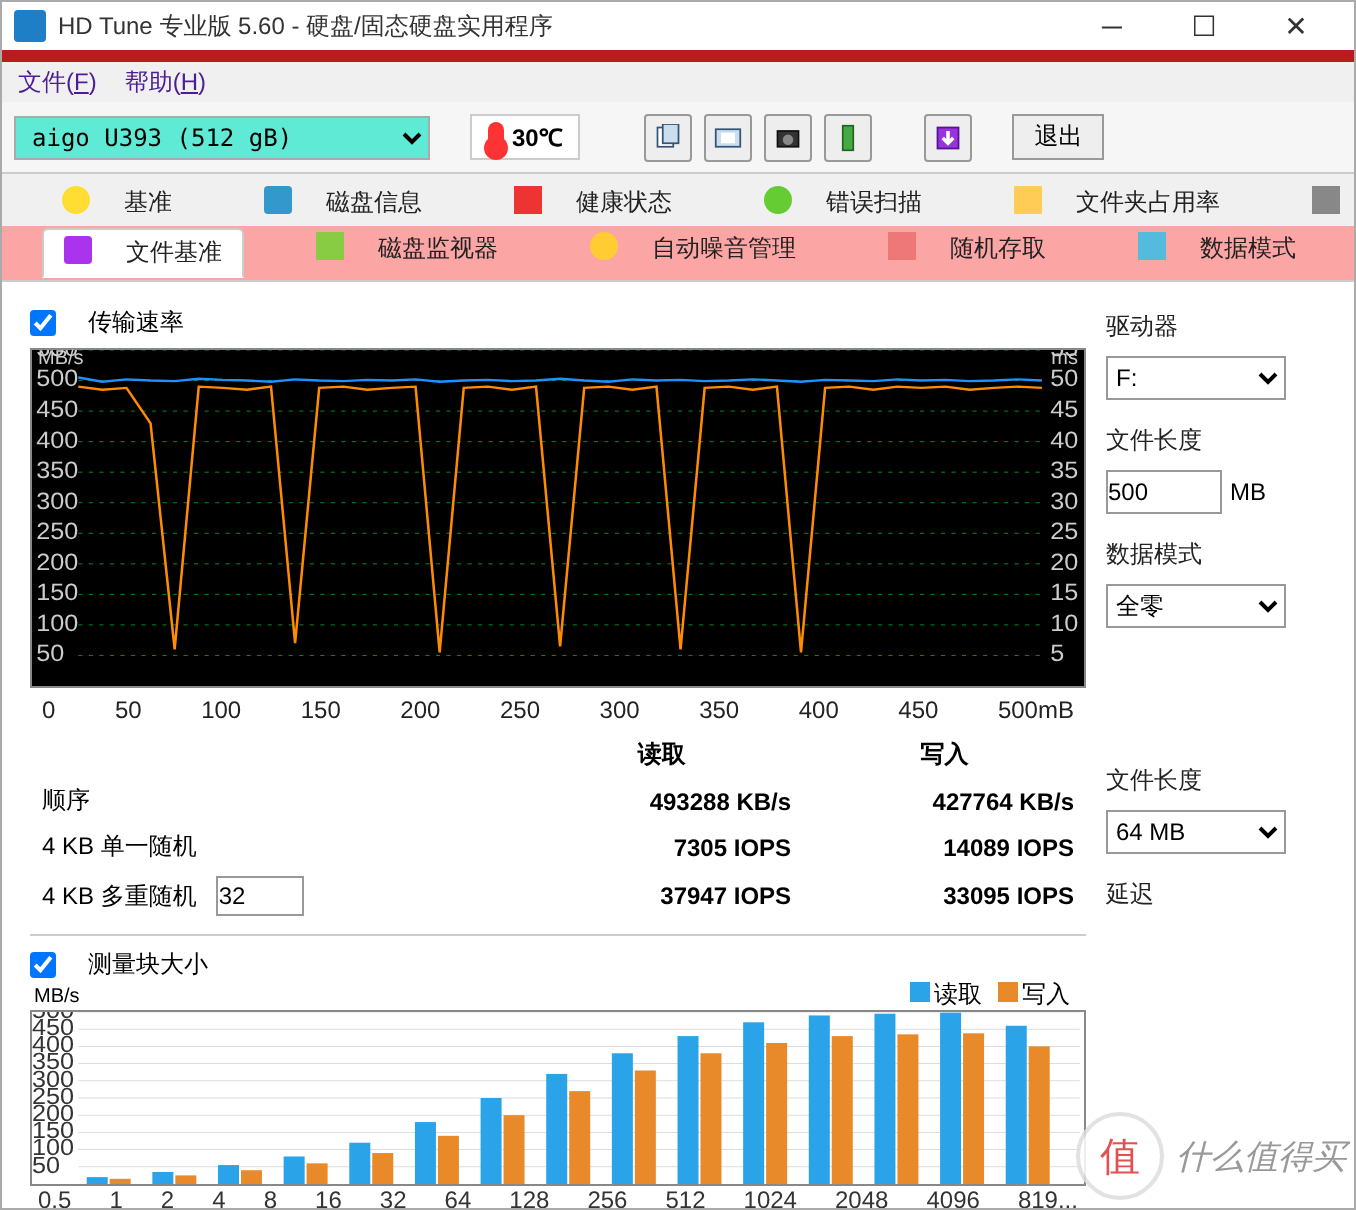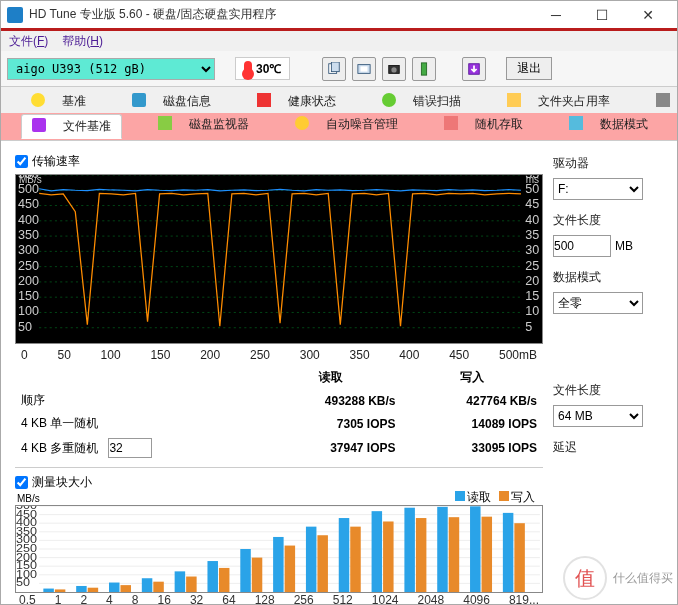--- a/index.html
+++ b/index.html
@@ -1,17 +1,17 @@
 <!DOCTYPE html>
 <html><head>
 <meta charset="utf-8">
 <style>
 *{box-sizing:border-box;margin:0;padding:0;font-family:"Microsoft YaHei",SimSun,sans-serif;font-size:12px}
 body{width:678px;height:605px;background:#f0f0f0;border:1px solid #aaa;overflow:hidden;position:relative}
-.titlebar{height:30px;background:#fff;display:flex;align-items:center;padding:0 6px;border-bottom:3px solid #b91c1c}
+.titlebar{height:30px;background:#fff;display:flex;align-items:center;padding:0 6px;border-bottom:6px solid #b91c1c}
 .titlebar .icon{width:16px;height:16px;background:#1e7fc7;border-radius:2px;margin-right:6px}
 .titlebar .title{flex:1;color:#333}
 .titlebar .ctl{width:46px;height:28px;text-align:center;line-height:28px;color:#333;font-size:14px}
 .menubar{height:20px;display:flex;gap:14px;padding:0 8px;align-items:center;color:#4c1d95}
 .menubar span u{text-decoration:underline}
 .toolbar{height:36px;display:flex;align-items:center;gap:6px;padding:2px 6px;border-bottom:1px solid #ccc;background:#f6f6f6}
 select.drive{width:208px;height:22px;border:1px solid #aaa;background:#5eead4;padding:0 4px;font-family:monospace}
 .tempbox{display:flex;align-items:center;gap:4px;border:1px solid #ccc;padding:2px 8px;background:#fff}
 .therm{width:8px;height:16px;background:linear-gradient(#f33,#f33);border-radius:4px;position:relative}
 .therm::after{content:"";position:absolute;bottom:-3px;left:-2px;width:12px;height:12px;background:#f33;border-radius:50%}
@@ -19,40 +19,40 @@
 .tbtn svg{width:14px;height:14px}
 .exitbtn{padding:2px 10px;border:1px solid #999;background:#eee}
 .tabrow1{height:26px;display:flex;align-items:flex-end;padding:2px 20px 0;gap:26px;background:#f0f0f0;border-bottom:0}
 .tabrow2{height:28px;display:flex;align-items:flex-start;padding:0 20px;gap:26px;background:#fca5a5;border-bottom:1px solid #ccc}
 .tab{display:flex;align-items:flex-start;gap:17px;padding:3px 10px;color:#222;white-space:nowrap}
 .tab.active{background:#fff;border:1px solid #ccc;border-bottom:1px solid #fff;border-radius:3px 3px 0 0;position:relative;top:1px;z-index:2}
 .tabico{width:14px;height:14px;display:inline-block}
 .content{display:flex;padding:8px 14px 0;gap:10px;background:#fff}
 .left{flex:1}
 .right{width:110px;display:flex;flex-direction:column;gap:6px}
-.chk{display:flex;align-items:center;gap:4px;margin:4px 0}
+.chk{display:flex;align-items:center;gap:16px;margin:4px 0}
 .chart1{height:170px;border:1px solid #888;background:#000;position:relative;margin:2px 0 4px}
 .chart1 svg{width:100%;height:100%}
 .xticks{display:flex;justify-content:space-between;padding:0 6px;font-size:11px;color:#222}
 .table{width:100%;border-collapse:collapse;margin-top:4px}
 .table td,.table th{padding:3px 6px;text-align:right;font-size:12px}
 .table th{font-weight:bold;text-align:center}
 .table td.lbl{text-align:left}
 .spin{width:44px;height:20px;border:1px solid #999;background:#fff;font-family:inherit}
 .chart2{height:88px;border:1px solid #888;background:#fff;position:relative;margin-top:2px}
 .chart2 svg{width:100%;height:100%}
 .legend2{position:absolute;top:-16px;right:8px;display:flex;gap:8px;font-size:11px}
 .legsw{width:10px;height:10px;display:inline-block;margin-right:2px}
 .btn-start{width:100%;height:26px;border:1px solid #2a7ab0;background:#e4f0fb;font-size:13px}
 .rlabel{font-size:12px;color:#222;margin-top:6px}
 .rsel{width:90px;height:22px;border:1px solid #999;background:#fff}
 .num-wrap{display:flex;align-items:center;gap:4px}
 .watermark{position:absolute;right:4px;bottom:4px;display:flex;align-items:center;gap:6px;opacity:.85}
 .wm-circle{width:44px;height:44px;border-radius:50%;background:#fff;border:2px solid #ddd;display:flex;align-items:center;justify-content:center;font-size:20px;color:#d33}
-.wm-text{font-size:12px;color:#888;}
+.wm-text{font-size:17px;color:#888;font-style:italic}
 .xticks2{display:flex;justify-content:space-between;padding:0 4px;font-size:10px;color:#333}
 .divider{height:1px;background:#ccc;margin:6px 0}
 </style>
 </head>
 <body>
 
 <div class="titlebar">
   <span class="icon"></span>
   <span class="title">HD Tune 专业版 5.60 - 硬盘/固态硬盘实用程序</span>
   <span class="ctl">─</span>

